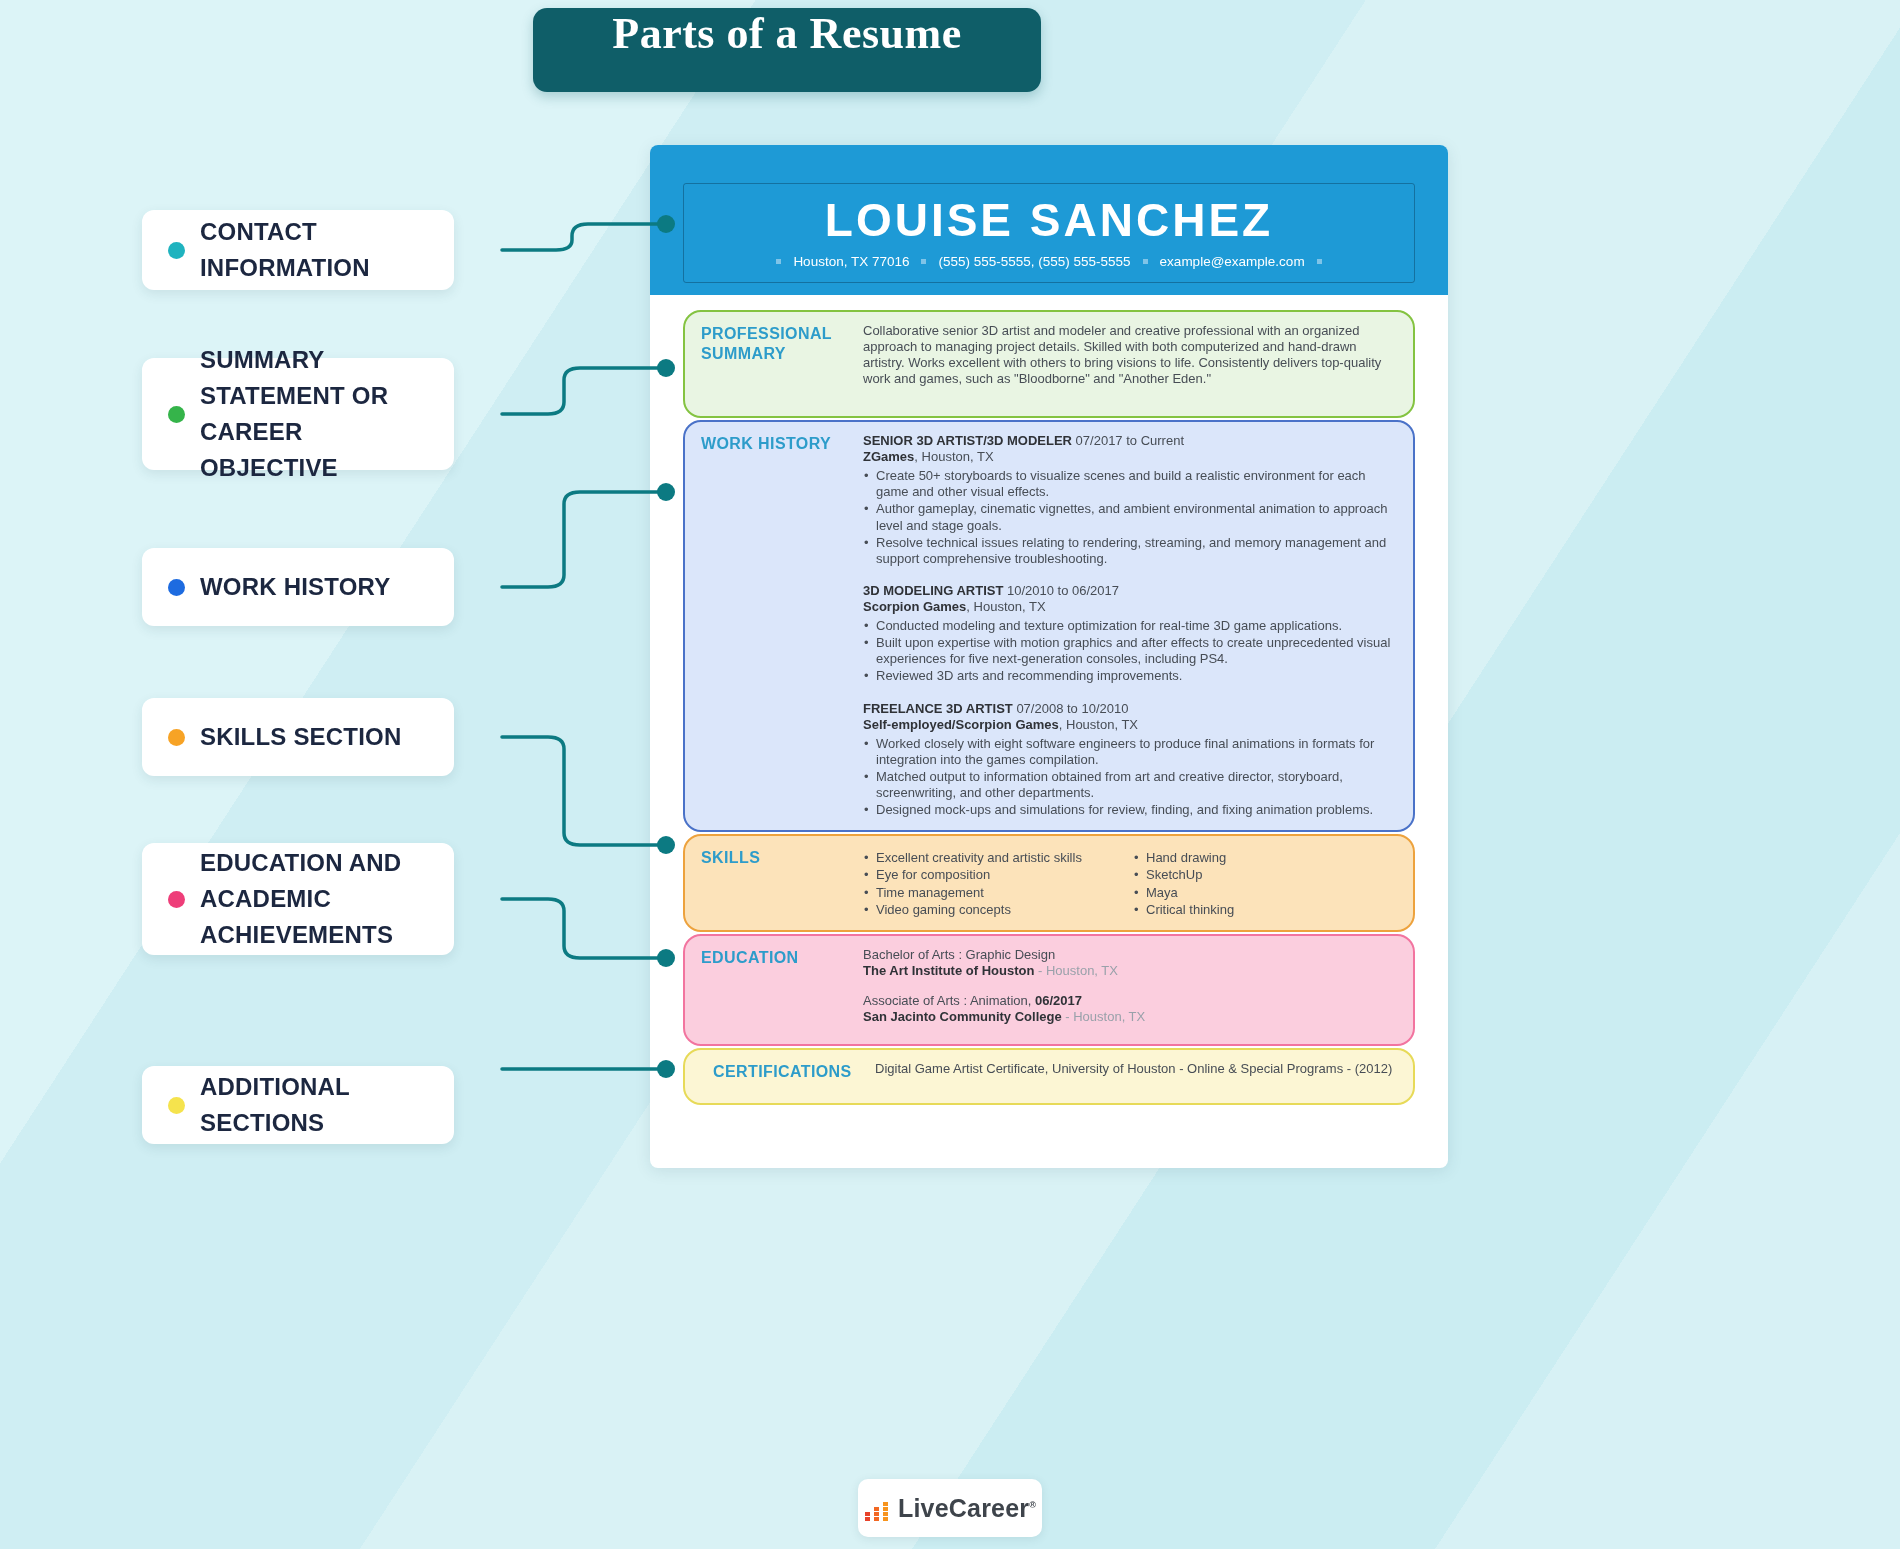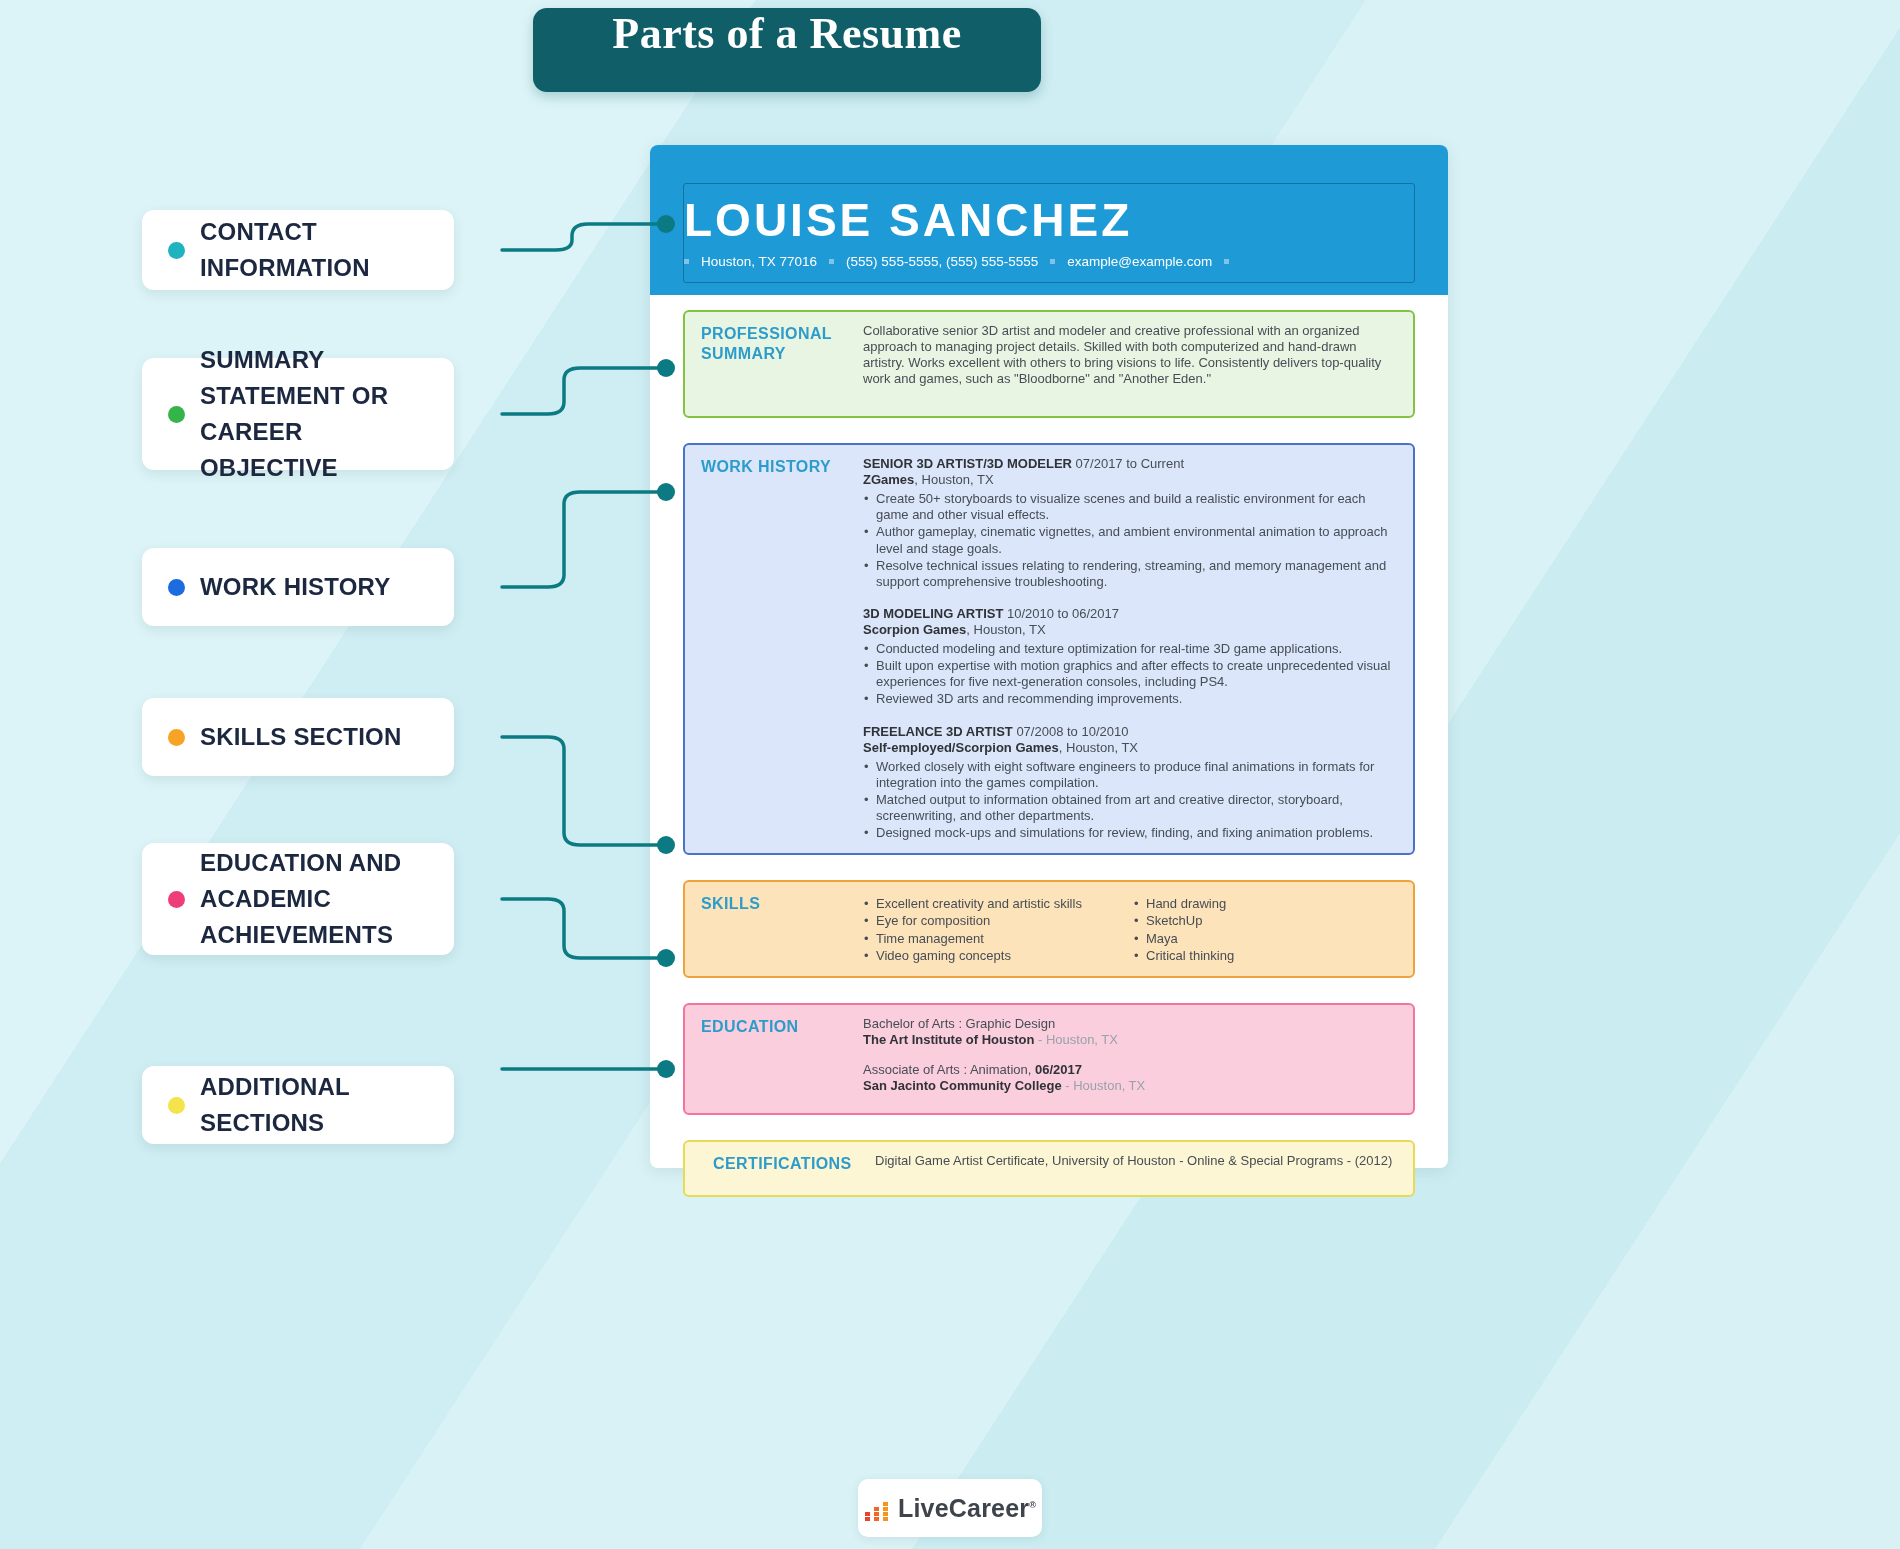--- a/index.html
+++ b/index.html
@@ -71,29 +71,29 @@
     position: absolute; left: 650px; top: 145px; width: 798px; height: 1023px;
     background: #ffffff; border-radius: 8px; z-index: 1;
     box-shadow: 0 3px 16px rgba(20,60,80,0.10);
   }
   .r-header {
     height: 150px; background: #1e9ad6; border-radius: 8px 8px 0 0; position: relative;
   }
   .r-frame {
     position: absolute; left: 33px; right: 33px; top: 38px; bottom: 12px;
     border: 1px solid rgba(8,64,96,0.45); border-radius: 3px;
-    display: flex; flex-direction: column; justify-content: center; gap: 11px;
+    display: flex; flex-direction: column; align-items: center; justify-content: center; gap: 11px;
   }
   .r-name { color: #fff; font-size: 46px; font-weight: 800; letter-spacing: 3px; line-height: 1; }
   .r-contact { color: #fff; font-size: 13.5px; display: flex; align-items: center; gap: 12px; }
   .r-contact .sq { width: 5px; height: 5px; background: #7fc4e8; display: inline-block; }
 
   .r-body { padding: 15px 33px 0; }
   .r-section {
-    border-radius: 6px; margin-bottom: 25px;
+    border-radius: 18px; margin-bottom: 2px;
     display: flex; padding: 11px 14px 11px 16px;
   }
   .r-heading {
     flex: 0 0 162px; width: 162px;
     font-weight: 700; font-size: 16px; color: #2d9cca;
     letter-spacing: 0.4px; line-height: 1.25; padding-top: 1px;
   }
   .r-content { flex: 1; font-size: 13px; color: #474d55; line-height: 1.24; }
   .r-content p { margin: 0; }
   .b { font-weight: 700; color: #2f3237; }

